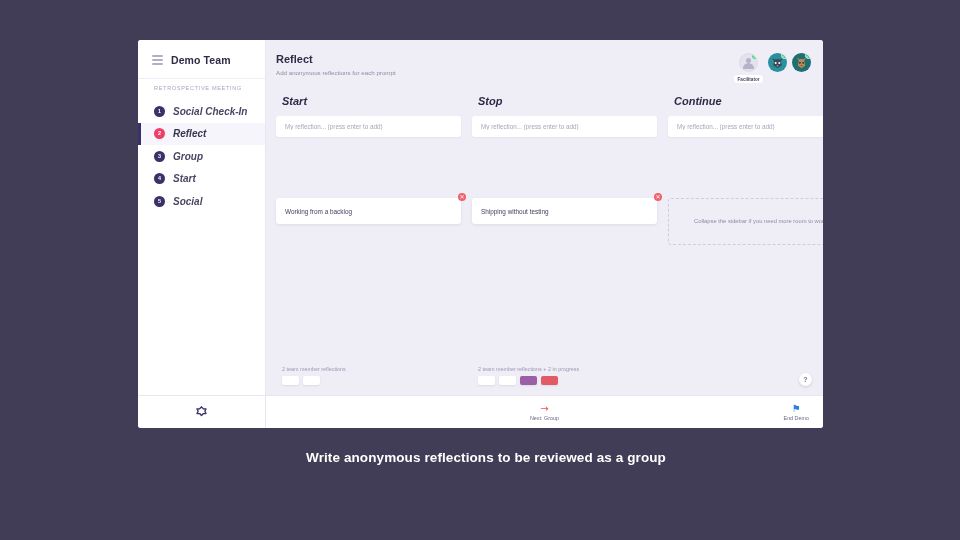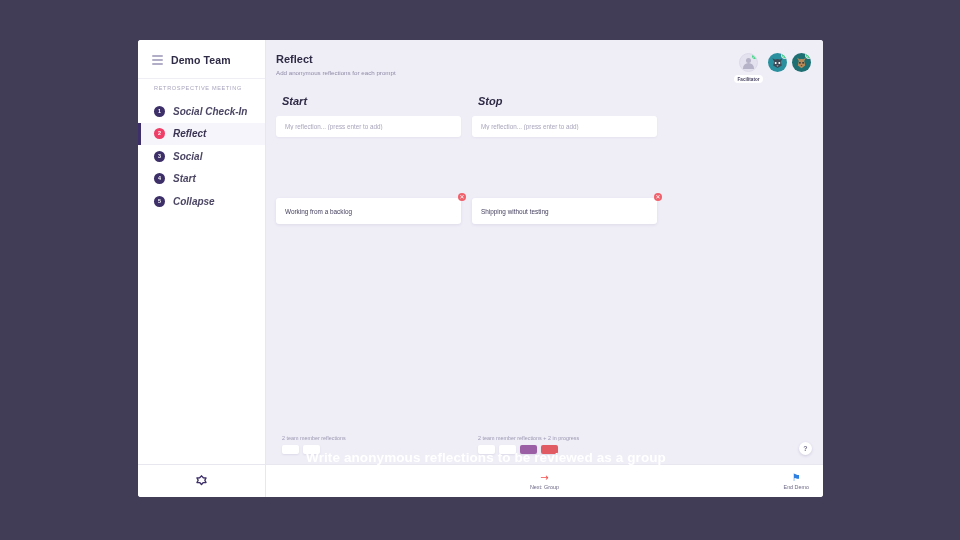--- a/index.html
+++ b/index.html
@@ -15,21 +15,21 @@
     font-family: "Liberation Sans", sans-serif;
     -webkit-font-smoothing: antialiased;
   }
 
   
   #app-window {
     position: absolute;
     left: 138px;
     top: 40px;
     width: 685px;
-    height: 457px;
+    height: 388px;
     background: #ffffff;
     border-radius: 3px;
     overflow: hidden;
     display: flex;
     flex-direction: column;
   }
 
   .window-body {
     flex: 1;
     display: flex;
@@ -374,31 +374,31 @@
         <span class="nav-label">Social Check-In</span>
       </div>
 
       <div class="nav-item active">
         <span class="nav-badge pink">2</span>
         <span class="nav-label">Reflect</span>
       </div>
 
       <div class="nav-item">
         <span class="nav-badge">3</span>
-        <span class="nav-label">Social</span>
+        <span class="nav-label">Group</span>
       </div>
 
       <div class="nav-item">
         <span class="nav-badge">4</span>
         <span class="nav-label">Start</span>
       </div>
 
       <div class="nav-item">
         <span class="nav-badge">5</span>
-        <span class="nav-label">Collapse</span>
+        <span class="nav-label">Social</span>
       </div>
 
       <div class="sidebar-spacer"></div>
     </div>
 
     <div id="main-panel">
 
       <div class="main-header">
         <div>
           <div class="header-title">Reflect</div>
@@ -458,20 +458,27 @@
           <div class="col-title">Stop</div>
           <input class="reflect-input" type="text" placeholder="My reflection... (press enter to add)" style="">
           <div class="card-zone">
             <div class="reflection-card">
               <span>Shipping without testing</span>
               <span class="card-delete">✕</span>
             </div>
           </div>
         </div>
 
+        <div class="column">
+          <div class="col-title">Continue</div>
+          <input class="reflect-input" type="text" placeholder="My reflection... (press enter to add)" style="">
+          <div class="card-zone">
+            <div class="hint-box">Collapse the sidebar if you need more room to work</div>
+          </div>
+        </div>
       </div>
 
       <div class="counters">
         <div class="counter-col">
           <div class="counter-label">2 team member reflections</div>
           <div class="chips">
             <span class="chip"></span>
             <span class="chip"></span>
           </div>
         </div>

